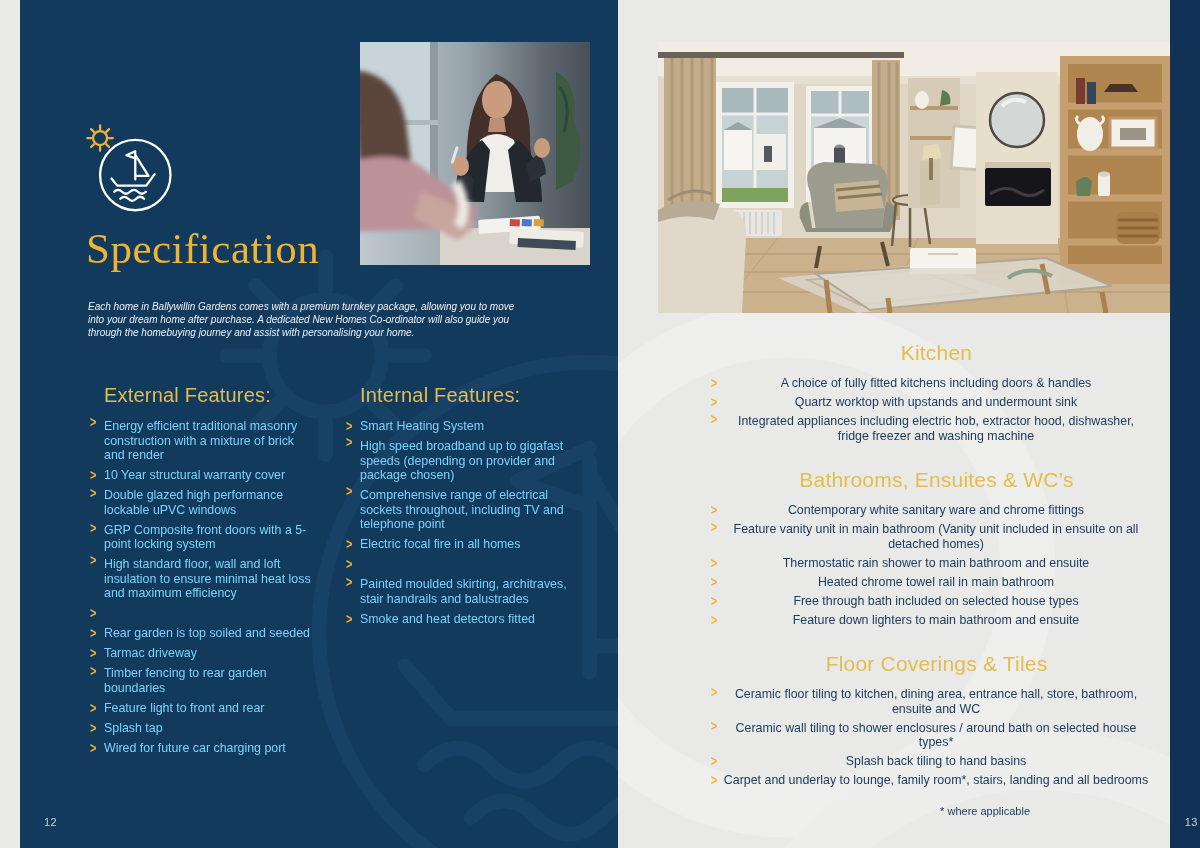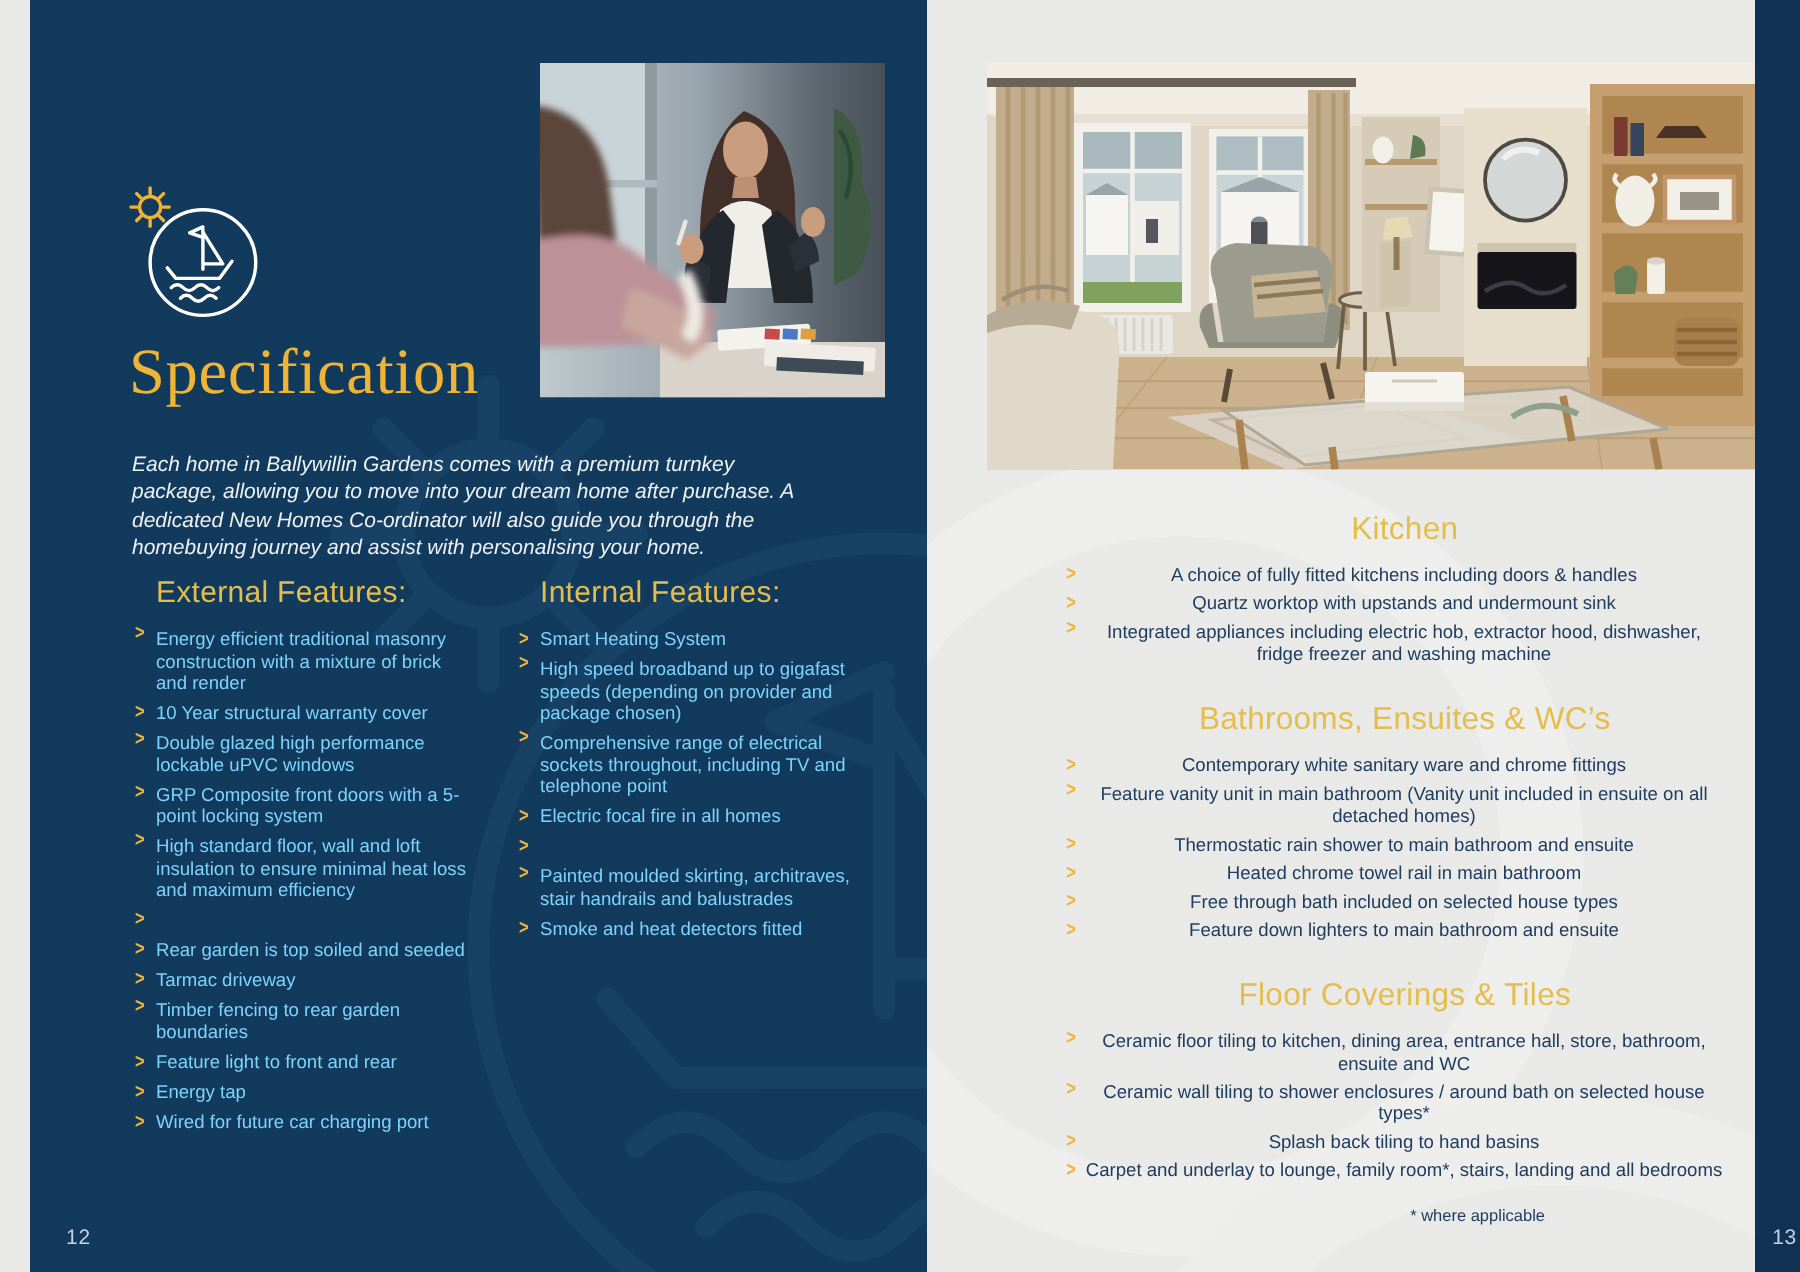--- a/index.html
+++ b/index.html
@@ -12,33 +12,33 @@
   .spread{position:relative;width:1200px;height:848px;background:var(--paper,#E9E9E7);}
 
   
   .page-left{position:absolute;left:0;top:0;width:605px;height:848px;
     background:var(--navy,#123A5C);overflow:hidden;margin-left:20px;}
   .wm-left{position:absolute;left:200px;top:250px;width:660px;height:660px;opacity:.16;}
   .logo{position:absolute;left:66px;top:122px;width:88px;height:92px;}
   .page-title{position:absolute;left:66px;top:224px;font-family:"Liberation Serif",serif;
     font-weight:400;font-size:43px;letter-spacing:.5px;color:var(--gold,#EFB435);}
   .intro{position:absolute;left:68px;top:300px;width:445px;color:var(--light,#EDF1F5);
-    font-style:italic;font-size:14px;line-height:1.32;}
+    font-style:italic;font-size:10px;line-height:1.32;}
   .cols{position:absolute;left:70px;top:384px;width:500px;display:flex;}
   .col{width:243px;}
   .col + .col{margin-left:13px;width:244px;}
   .feat-heading{color:var(--goldh,#E4BD4C);font-size:20px;font-weight:400;
     letter-spacing:.2px;margin:0 14px 12px 14px;}
   ul.blist{list-style:none;}
   ul.blist li{display:flex;margin-bottom:5.5px;}
   .b-arrow{flex:0 0 14px;color:var(--gold,#EFB435);font-weight:700;font-size:11px;
     line-height:14.5px;transform:scaleY(1.25);}
   .b-text{font-size:12.4px;line-height:14.5px;}
   .page-left .b-text{color:#7dd3fc;width:214px;}
-  .pageno{position:absolute;font-size:14px;color:#C6D2DC;letter-spacing:.5px;}
+  .pageno{position:absolute;font-size:11px;color:#C6D2DC;letter-spacing:.5px;}
   .pageno-left{left:24px;top:816px;}
 
   
   .photo-left{position:absolute;left:340px;top:42px;width:230px;height:223px;overflow:hidden;}
 
   
   .page-right{position:absolute;left:618px;top:0;width:595px;height:848px;
     background:var(--paper,#E9E9E7);overflow:hidden;text-align:center;}
   .wm-right{position:absolute;left:-120px;top:300px;width:900px;height:700px;opacity:.55;}
   .navy-strip{position:absolute;right:0;top:0;width:43px;height:848px;
@@ -134,21 +134,21 @@
               <span class="b-text">Timber fencing to rear garden boundaries</span>
             </li>
 
             <li>
               <span class="b-arrow">&gt;</span>
               <span class="b-text">Feature light to front and rear</span>
             </li>
 
             <li>
               <span class="b-arrow">&gt;</span>
-              <span class="b-text">Energy tap</span>
+              <span class="b-text">Splash tap</span>
             </li>
 
             <li>
               <span class="b-arrow">&gt;</span>
               <span class="b-text">Wired for future car charging port</span>
             </li>
           </ul>
       </div>
       <div class="col">
         <h2 class="feat-heading">Internal Features:</h2>

